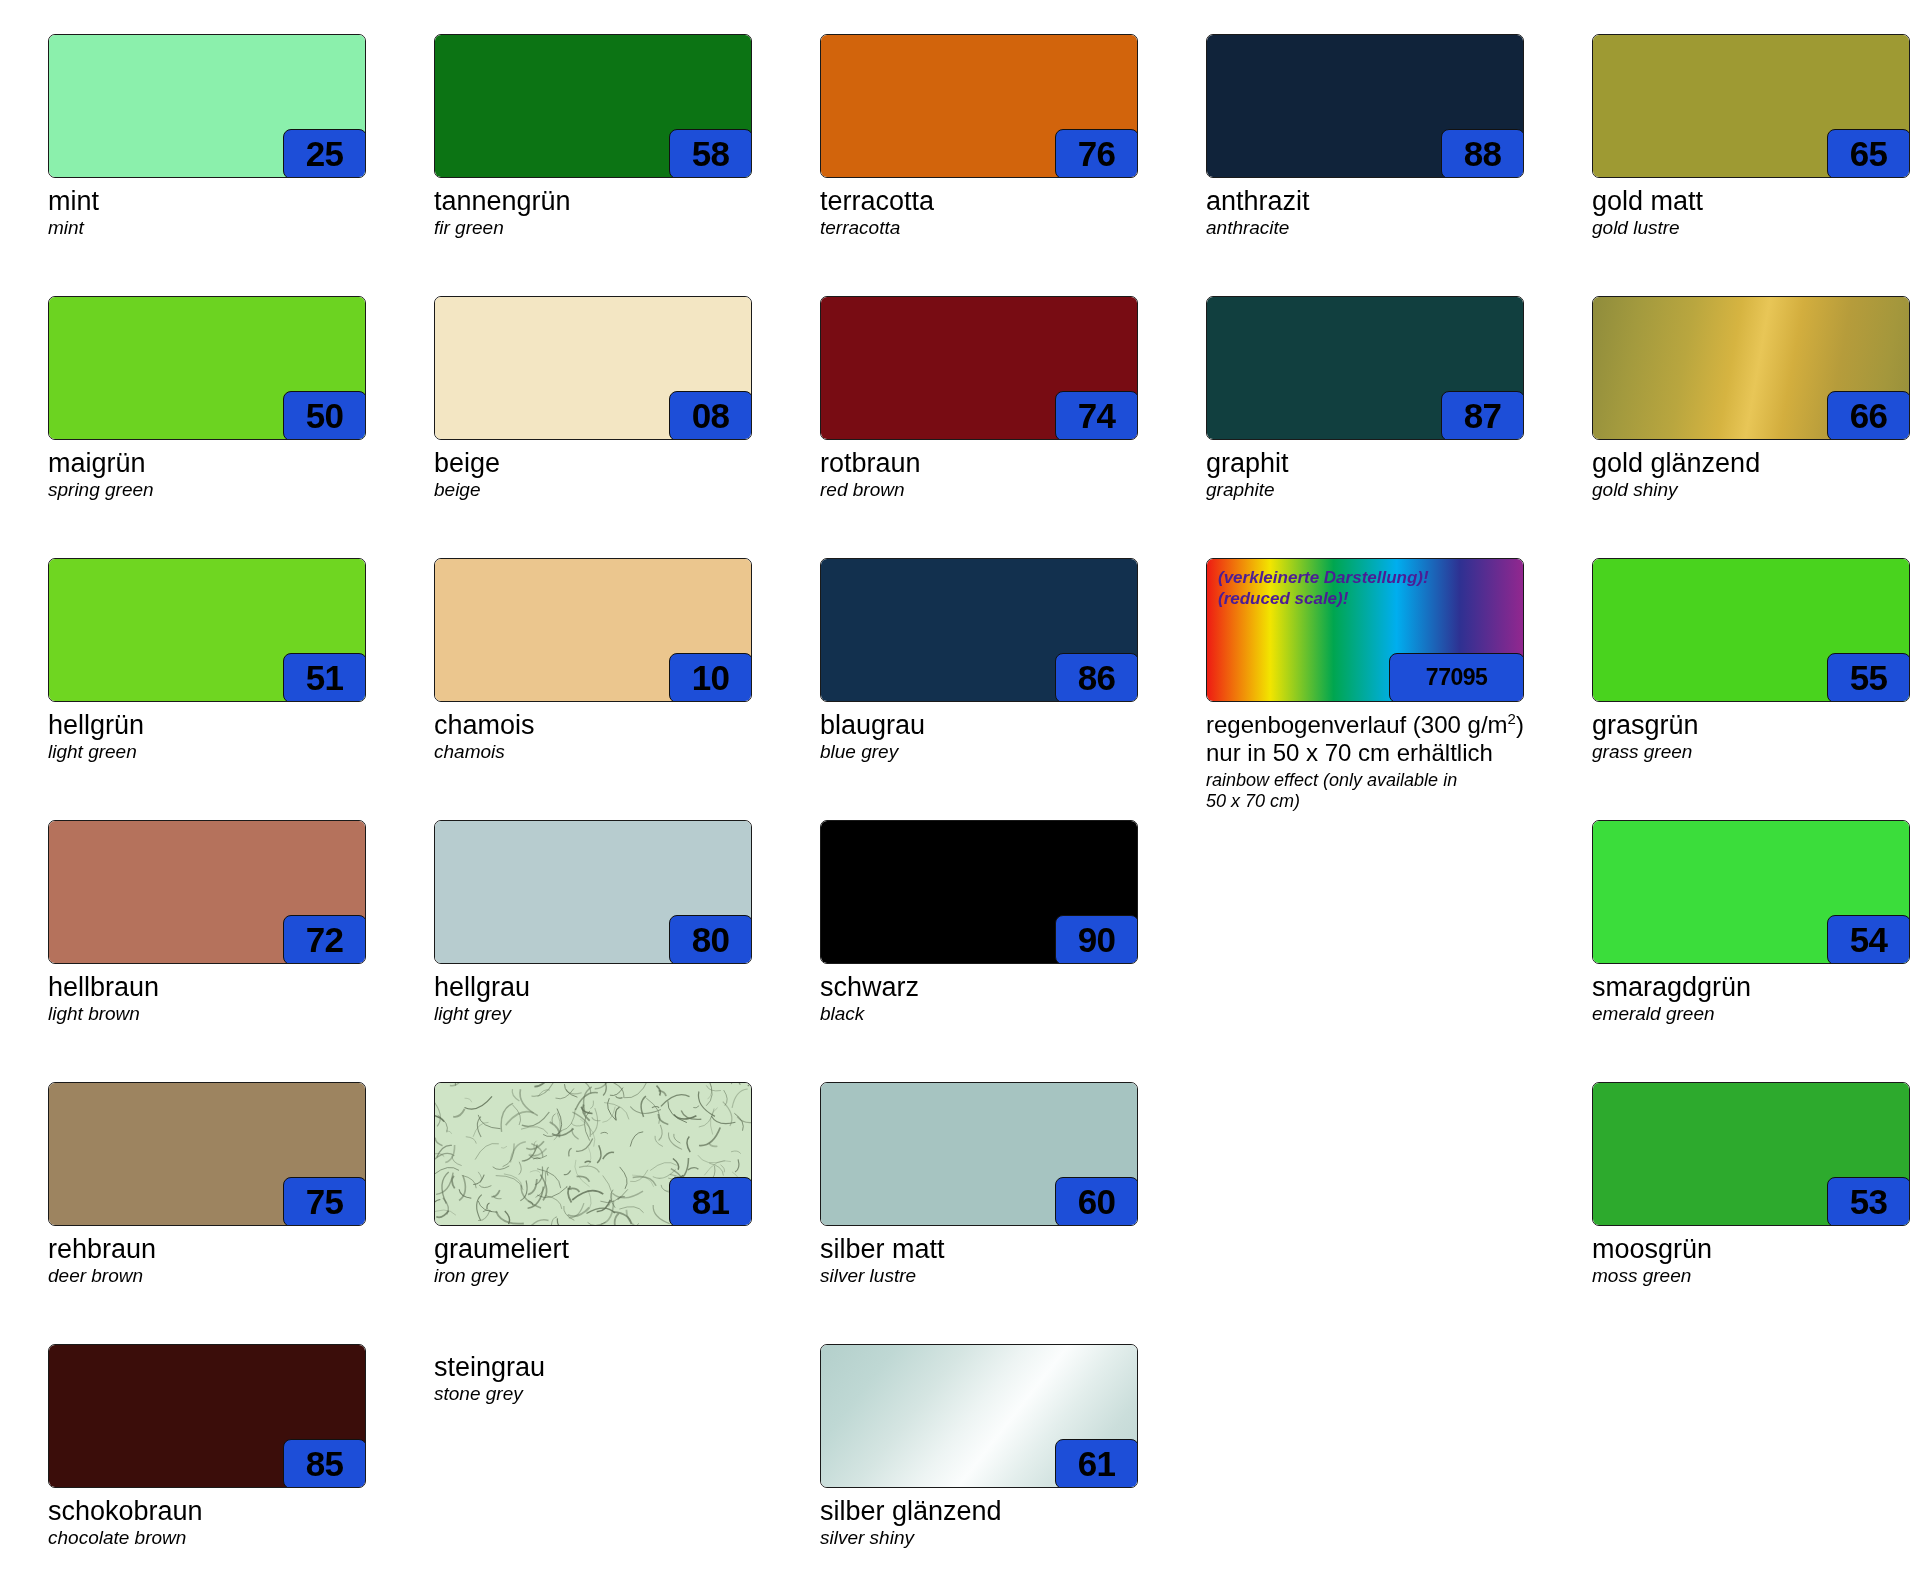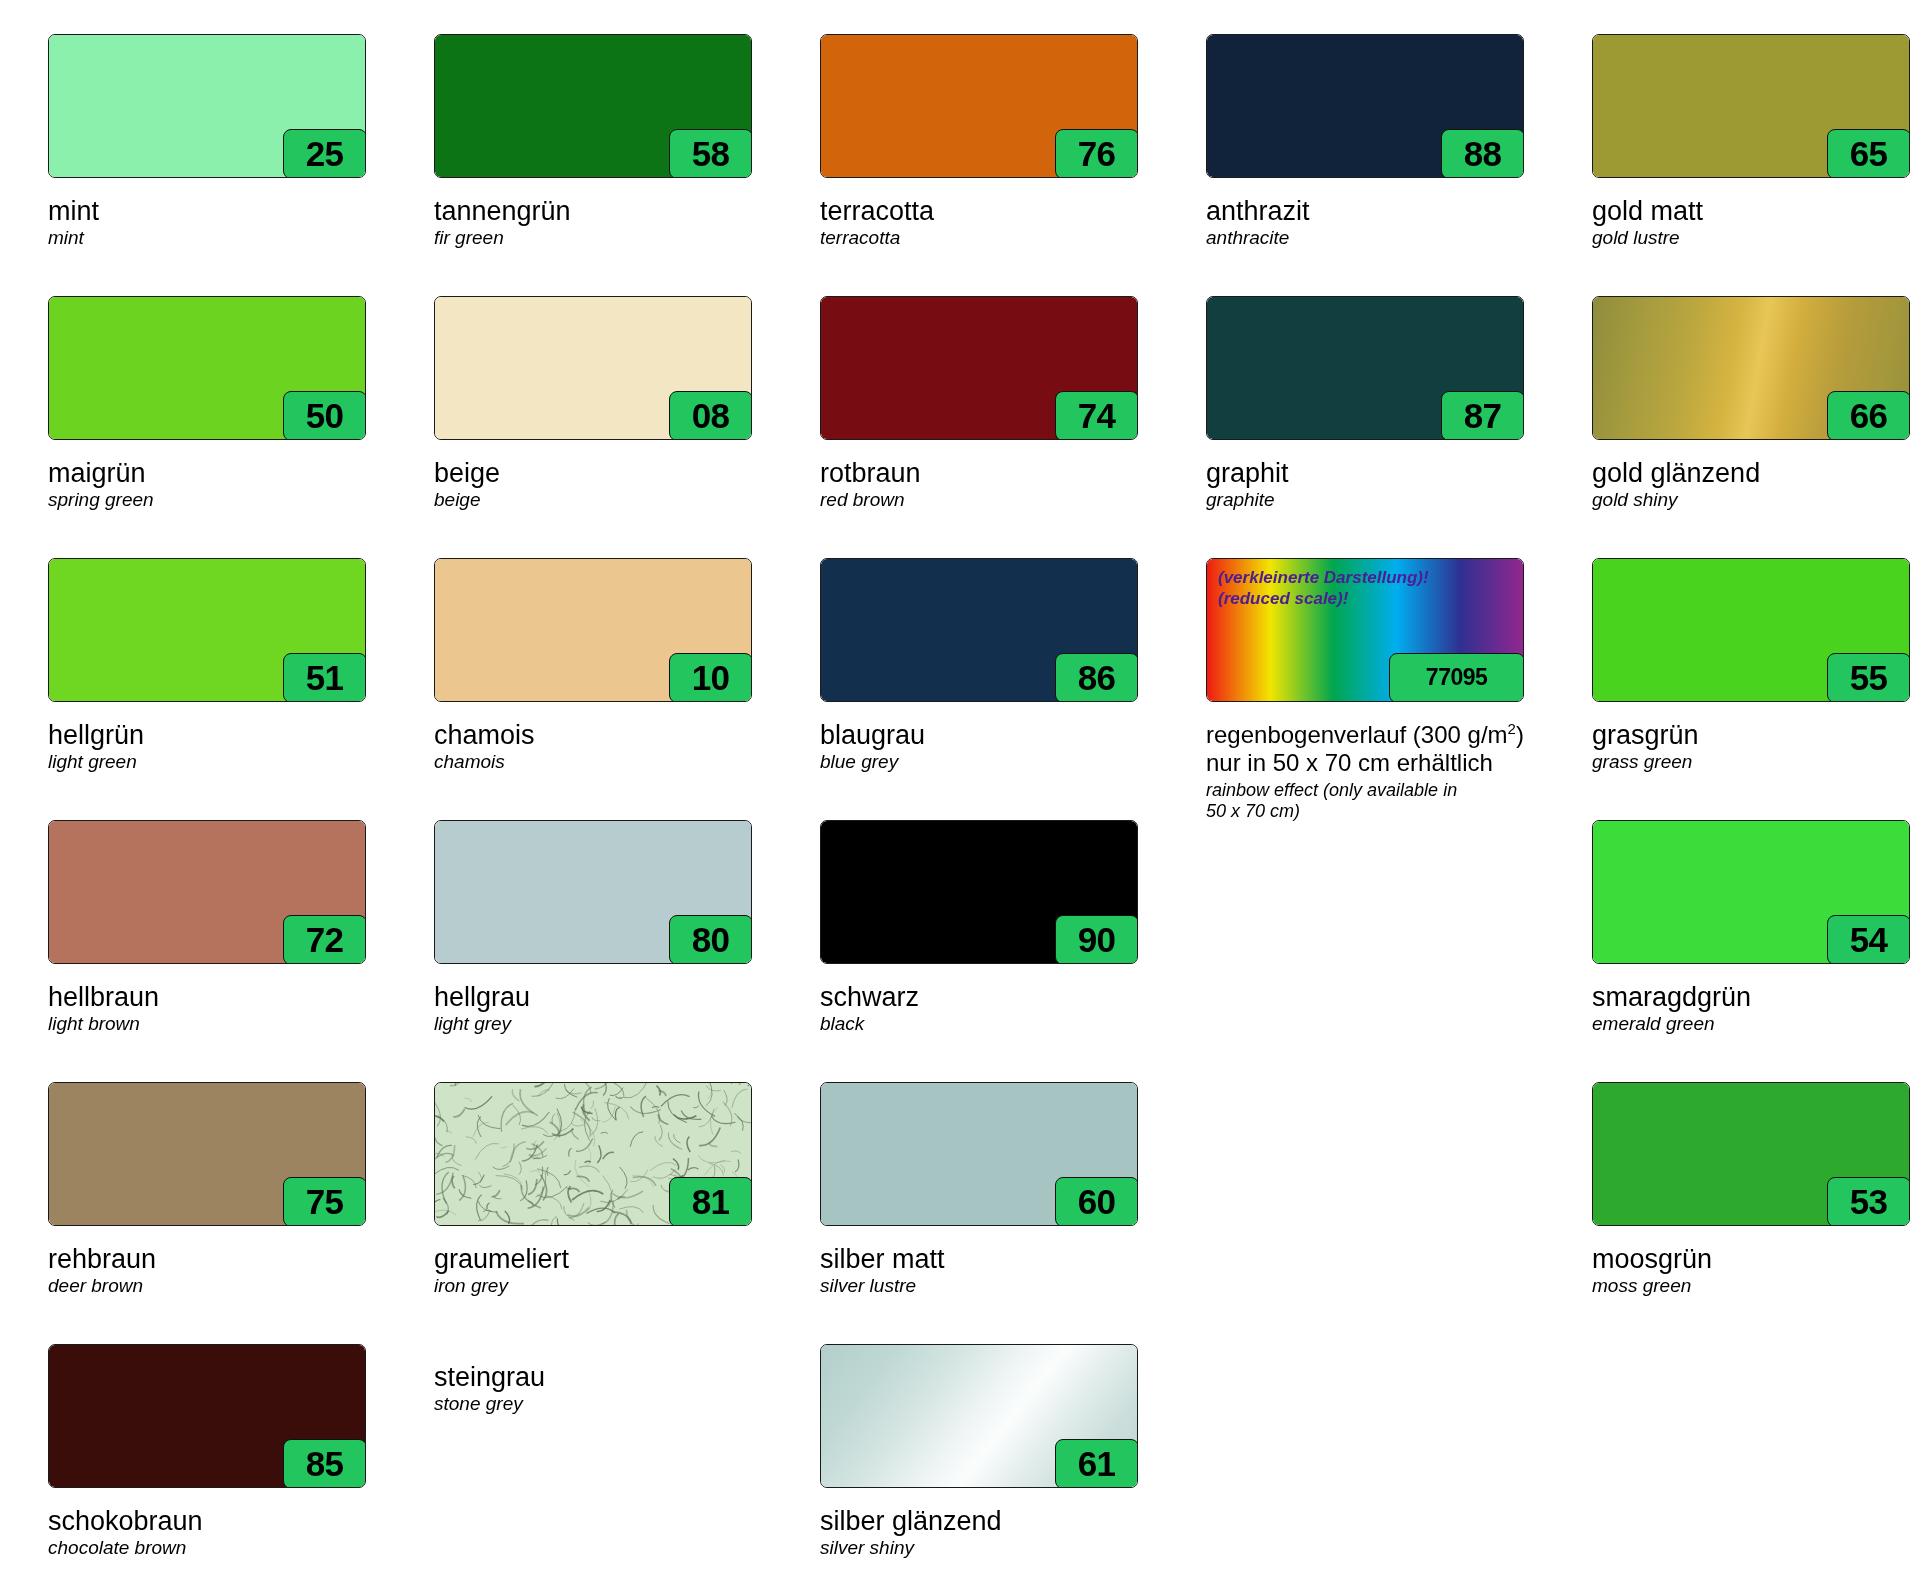--- a/index.html
+++ b/index.html
@@ -50,39 +50,39 @@
     position: absolute; inset: 0;
     opacity: .85;
   }
   
   .badge {
     position: absolute;
     right: -1.6px;
     bottom: -1.6px;
     min-width: 84px;
     height: 50px;
-    background: #22c55e;
+    background: #1d4ed8;
     border: 1.8px solid #111111;
     border-radius: 8px;
     display: flex;
     align-items: center;
     justify-content: center;
     font-weight: bold;
     font-size: 35px;
     line-height: 1;
     letter-spacing: -0.5px;
     color: #000000;
     padding: 0 10px;
     z-index: 4;
   }
   .badge.wide { min-width: 136px; font-size: 23px; }
 
   
   .labels {
-    padding-top: 18px;
+    padding-top: 8px;
     width: 340px;
   }
   .name-de {
     font-size: 27px;
     color: #000000;
     line-height: 1.12;
     white-space: nowrap;
   }
   .name-en {
     font-size: 19px;

